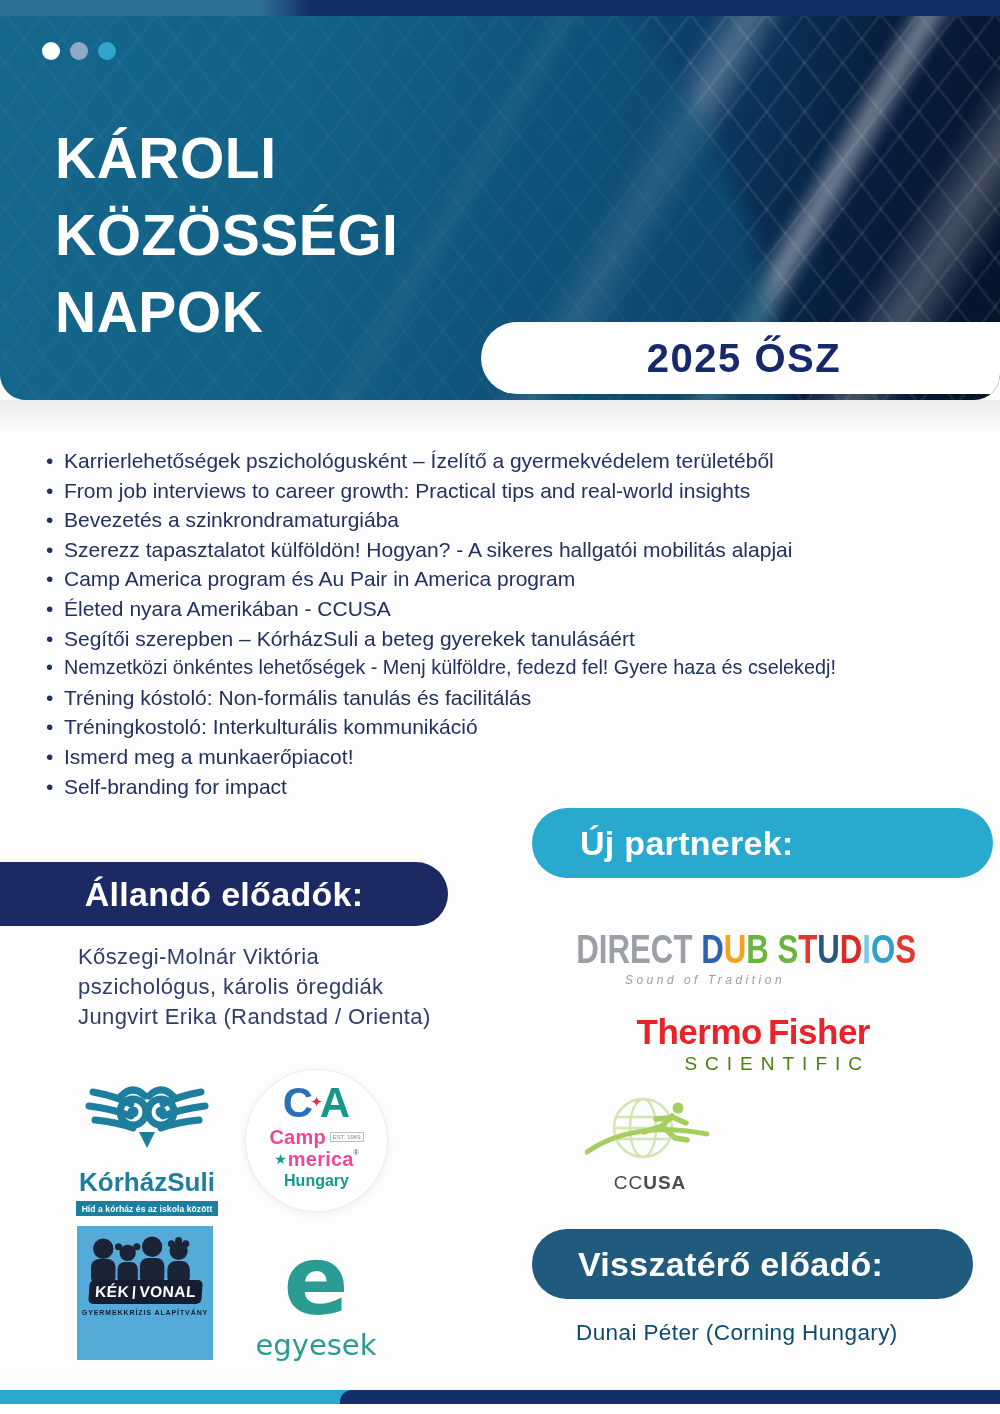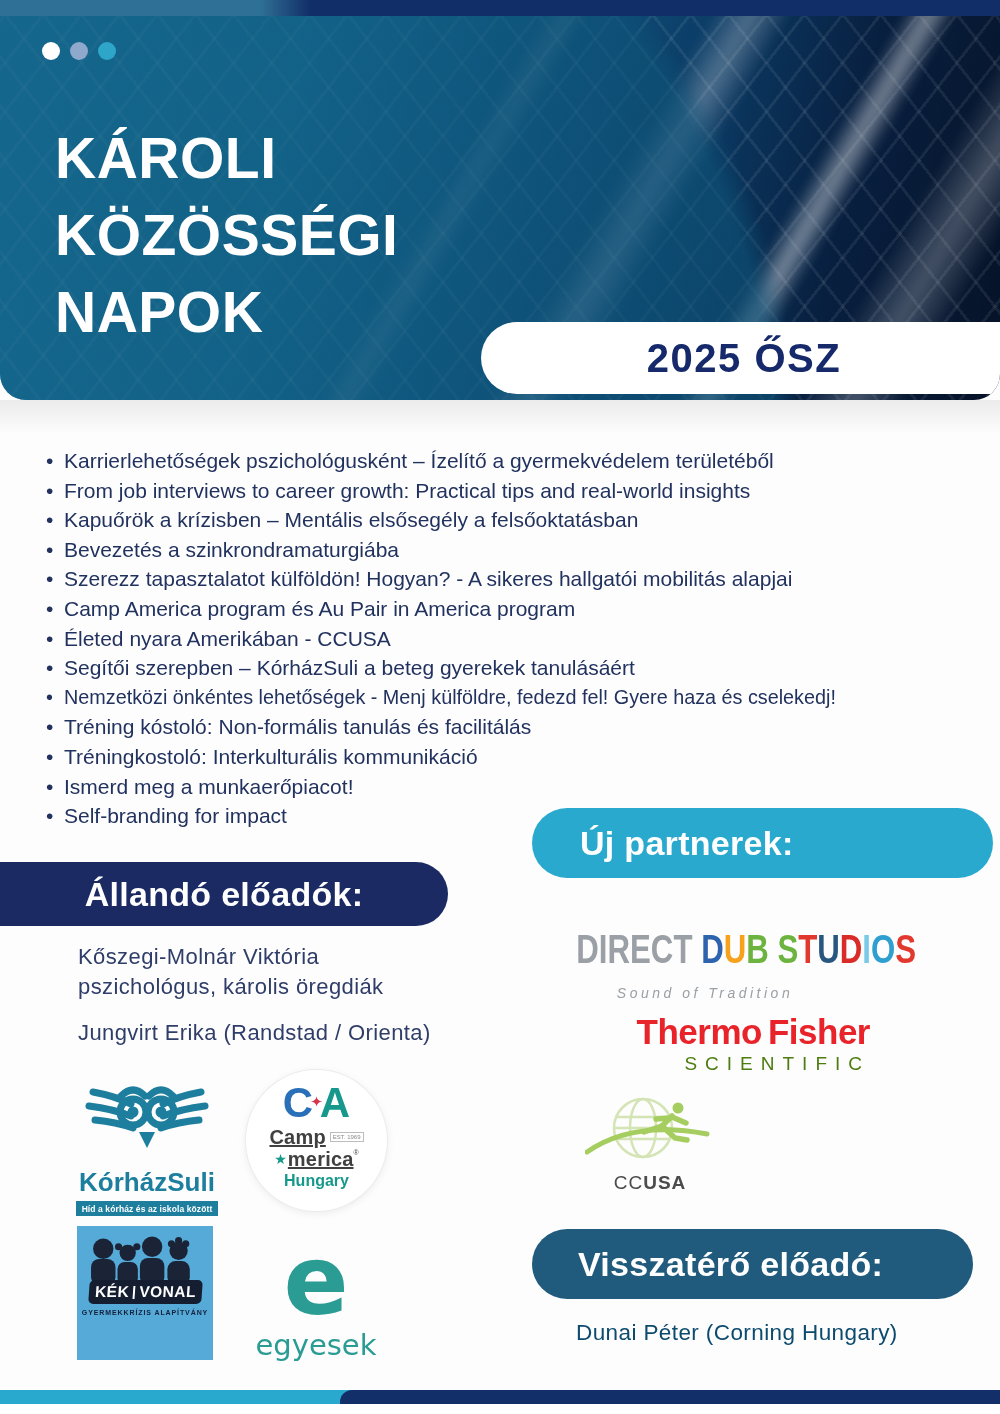--- a/index.html
+++ b/index.html
@@ -44,38 +44,38 @@
   .programs li.small { font-size:19.8px; }
 
   
   .pill { position:absolute; display:flex; align-items:center; color:#ffffff; font-weight:800; font-size:34px; letter-spacing:0.3px; }
   .pill-permanent { left:0; top:862px; width:448px; height:64px; background:#1b2a63; border-radius:0 34px 34px 0; justify-content:center; }
   .pill-new { left:532px; top:808px; width:461px; height:70px; background:#2aa9ce; border-radius:36px; padding-left:48px; }
   .pill-return { left:532px; top:1229px; width:441px; height:70px; background:#205a7d; border-radius:36px; padding-left:46px; }
 
   .speakers { position:absolute; left:78px; top:942px; font-size:22px; color:#2f3d69; letter-spacing:0.4px; line-height:30px; }
   .speakers p { margin:0; }
-  .speakers p.gap { margin-top:16px; }
+  .speakers p.gap { margin-top:0; }
   .return-name { position:absolute; left:576px; top:1320px; font-size:22.5px; color:#0c4a6e; letter-spacing:0.4px; }
 
   
   .korhazsuli { position:absolute; left:72px; top:1076px; width:150px; text-align:center; }
   .kh-name { font-size:26px; font-weight:700; color:#1e7e9e; margin-top:1px; }
   .kh-banner { margin:3px auto 6px; width:142px; background:#1e7e9e; color:#ffffff; font-size:8.5px;
     font-weight:700; padding:2.5px 2px; letter-spacing:0.1px; }
 
   .camp { position:absolute; left:246px; top:1070px; width:141px; height:141px; border-radius:50%;
     background:#ffffff; box-shadow:0 0 0 1px #ececec, 0 2px 8px rgba(0,0,0,0.08);
     display:flex; flex-direction:column; align-items:center; padding-top:12px; }
   .ca-row { display:flex; align-items:center; line-height:1; }
   .ca-c { font-size:42px; font-weight:800; color:#2a70b8; }
   .ca-star { font-size:15px; color:#d8344a; margin:0 -3px; position:relative; top:-2px; }
   .ca-a { font-size:42px; font-weight:800; color:#16998c; }
   .camp-row { display:flex; align-items:center; line-height:1; margin-top:3px; }
-  .camp-word, .am-word { font-size:20px; font-weight:800; color:#404040; letter-spacing:0.2px;text-decoration:underline; }
+  .camp-word, .am-word { font-size:20px; font-weight:800; color:#ec4899; letter-spacing:0.2px; }
   .est { font-size:6px; color:#8a8a8a; border:1px solid #bdbdbd; padding:1px 2px; margin-left:4px; }
   .america-row { display:flex; align-items:center; line-height:1; margin-top:2px; }
   .am-star { font-size:14px; color:#16998c; margin-right:1px; }
   .reg { font-size:7px; color:#46474b; align-self:flex-start; }
   .hu { font-size:16px; font-weight:800; color:#16998c; margin-top:3px; }
 
   .kek { position:absolute; left:77px; top:1226px; width:136px; height:134px; background:#55aad8;
     display:flex; flex-direction:column; align-items:center; padding-top:8px; }
   .kek-band { margin-top:-6px; background:#141e30; border-radius:5px; padding:3px 6px;
     display:flex; align-items:center; transform:skewX(-4deg); }
@@ -85,21 +85,21 @@
 
   .egy { position:absolute; left:250px; top:1234px; width:132px; text-align:center;
     font-family:"DejaVu Sans", sans-serif; }
   .egy-e { font-size:96px; line-height:0.98; font-weight:700; color:#2a9c94; }
   .egy-name { font-size:29px; color:#2a9c94; margin-top:0; }
 
   
   .dd { position:absolute; left:540px; top:928px; width:330px; text-align:center; }
   .dd-word { display:block; font-size:40px; font-weight:700; line-height:1.05; white-space:pre;
     transform:scaleX(0.78); transform-origin:50% 50%; }
-  .dd-tag { font-size:14px; color:#9aa0a6; font-style:italic; letter-spacing:3.5px; margin-top:15px; }
+  .dd-tag { font-size:12px; color:#9aa0a6; font-style:italic; letter-spacing:3.5px; margin-top:3px; }
 
   .thermo { position:absolute; left:540px; top:1014px; width:330px; text-align:right; }
   .thermo-word { font-size:35px; font-weight:800; color:#e8232a; letter-spacing:-0.5px; line-height:1; }
   .thermo-word .f { margin-left:6px; }
   .thermo-sub { font-size:19px; color:#4d7c0f; letter-spacing:8px; margin-top:4px; padding-left:8px; }
 
   .ccusa { position:absolute; left:575px; top:1090px; width:150px; text-align:center; }
   .ccusa-name { font-size:19px; color:#4c4c4c; letter-spacing:1px; margin-top:-2px; }
   .ccusa-name .bold { font-weight:700; }
 
@@ -131,21 +131,20 @@
     </div>
     <div class="season">
       <span>2025 ŐSZ</span>
     </div>
   </header>
   <div class="under-band"></div>
 
   <ul class="programs">
     <li>Karrierlehetőségek pszichológusként – Ízelítő a gyermekvédelem területéből</li>
     <li>From job interviews to career growth: Practical tips and real-world insights</li>
-    <li>Kapuőrök a krízisben – Mentális elsősegély a felsőoktatásban</li>
     <li>Bevezetés a szinkrondramaturgiába</li>
     <li>Szerezz tapasztalatot külföldön! Hogyan? - A sikeres hallgatói mobilitás alapjai</li>
     <li>Camp America program és Au Pair in America program</li>
     <li>Életed nyara Amerikában - CCUSA</li>
     <li>Segítői szerepben – KórházSuli a beteg gyerekek tanulásáért</li>
     <li class="small">Nemzetközi önkéntes lehetőségek - Menj külföldre, fedezd fel! Gyere haza és cselekedj!</li>
     <li>Tréning kóstoló: Non-formális tanulás és facilitálás</li>
     <li>Tréningkostoló: Interkulturális kommunikáció</li>
     <li>Ismerd meg a munkaerőpiacot!</li>
     <li>Self-branding for impact</li>

